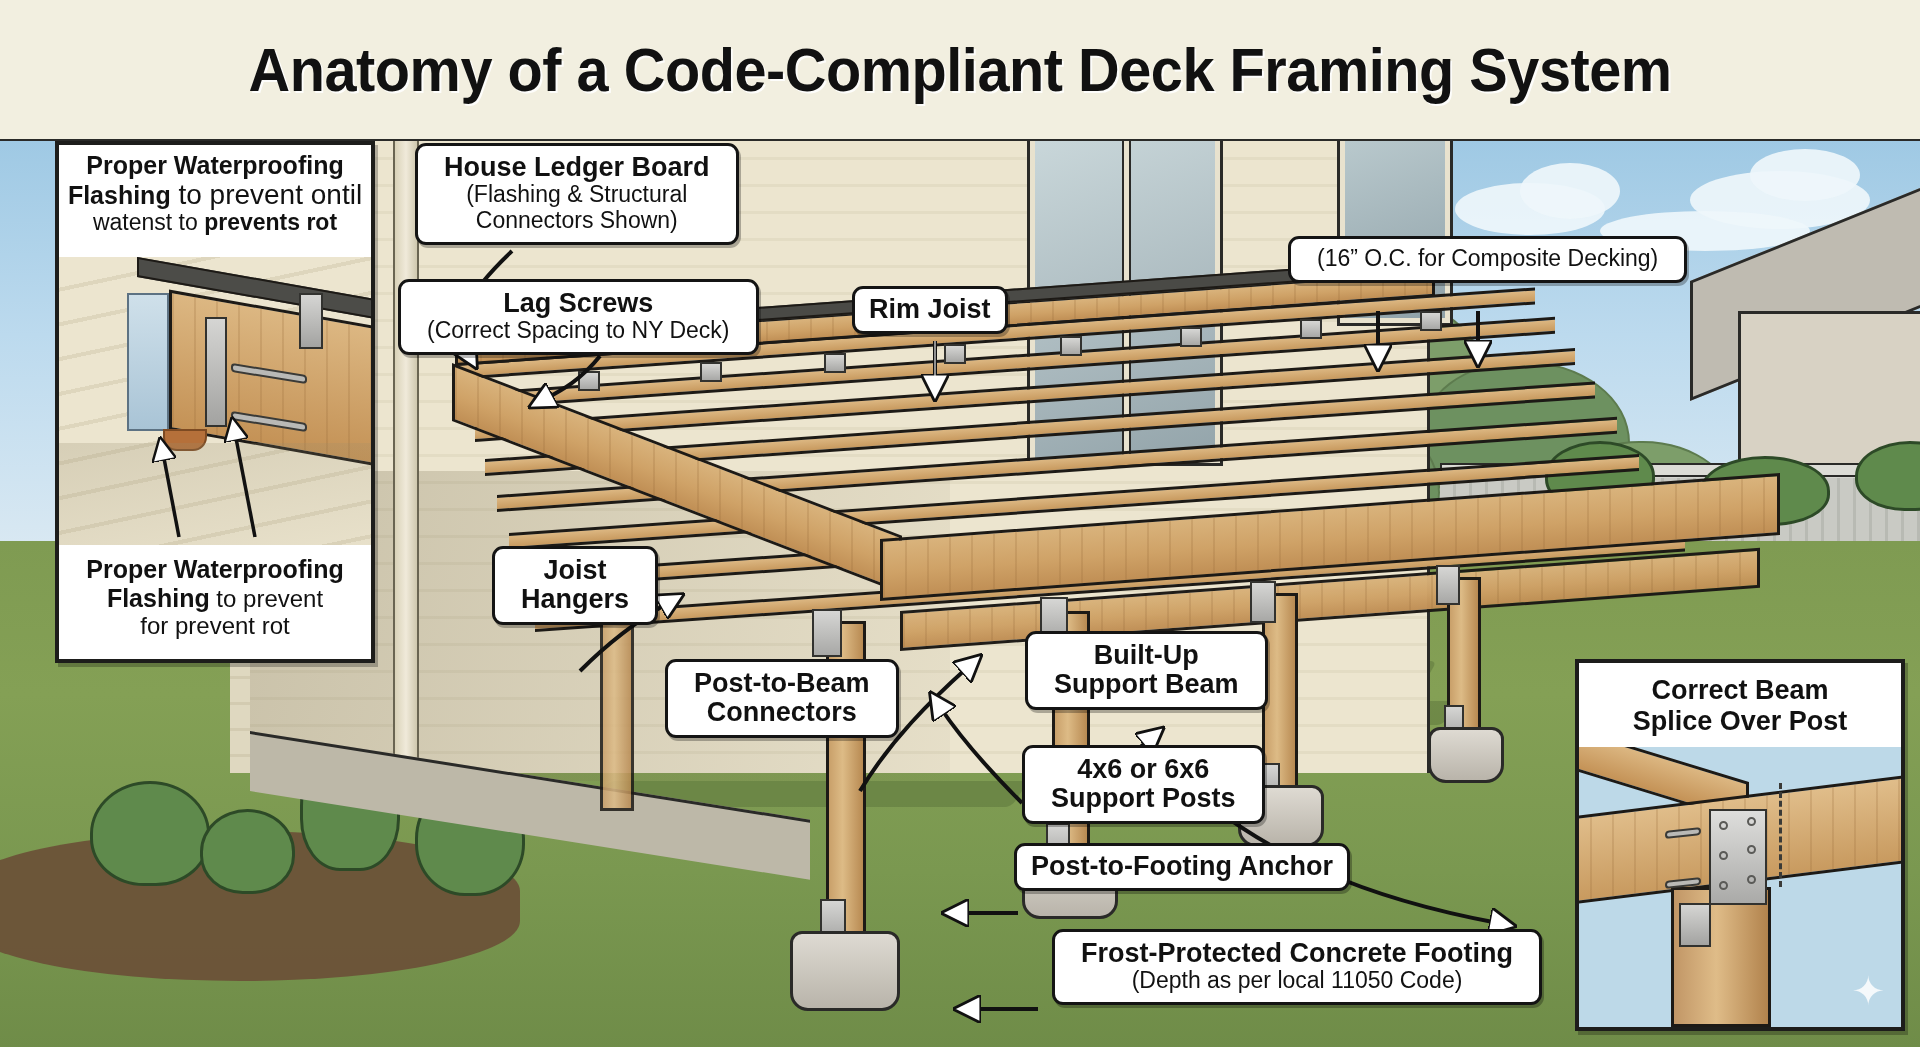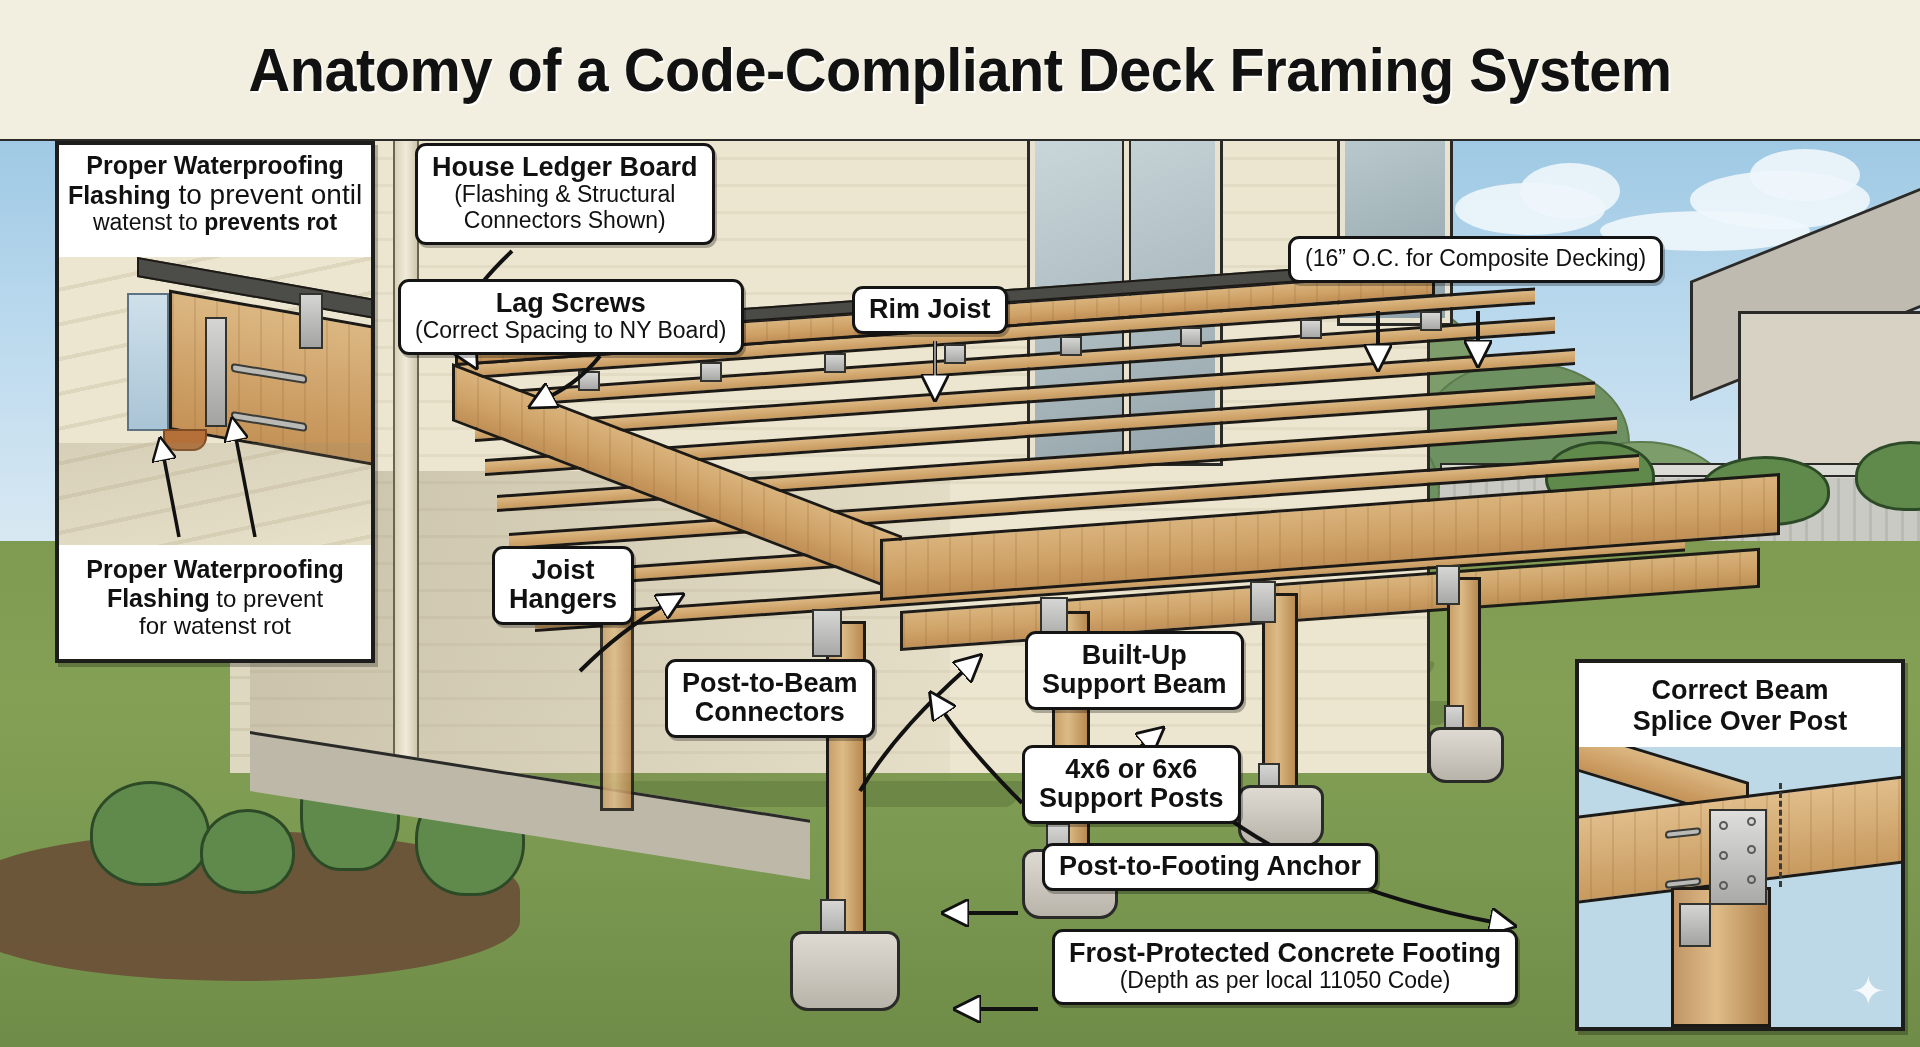--- a/index.html
+++ b/index.html
@@ -166,21 +166,21 @@
     border: 3px solid #2a2a28;
     border-radius: 12px 12px 18px 18px;
   }
 
   
   .callout {
     position: absolute;
     background: #ffffff;
     border: 3px solid #141414;
     border-radius: 11px;
-    padding: 7px 14px 8px;
+    padding: 7px 26px 8px;
     text-align: center;
     color: #111111;
     box-shadow: 2px 3px 0 rgba(0,0,0,0.28);
     z-index: 40;
   }
   .callout .l1 { font-size: 27px; font-weight: 700; line-height: 1.08; white-space: nowrap; }
   .callout .l2 { font-size: 23px; font-weight: 400; line-height: 1.12; white-space: nowrap; }
   .callout.one-line { padding: 6px 14px 7px; }
 
   
@@ -362,21 +362,21 @@
     </svg>
 
     <div class="callout" style="left:415px;top:2px;">
       <div class="l1">House Ledger Board</div>
       <div class="l2">(Flashing &amp; Structural</div>
       <div class="l2">Connectors Shown)</div>
     </div>
 
     <div class="callout" style="left:398px;top:138px;">
       <div class="l1">Lag Screws</div>
-      <div class="l2">(Correct Spacing to NY Board)</div>
+      <div class="l2">(Correct Spacing to NY Deck)</div>
     </div>
 
     <div class="callout one-line" style="left:852px;top:145px;">
       <div class="l1">Rim Joist</div>
     </div>
 
     <div class="callout" style="left:1288px;top:95px;">
       <div class="l2">(16” O.C. for Composite Decking)</div>
     </div>
 
@@ -393,21 +393,21 @@
     <div class="callout" style="left:1025px;top:490px;">
       <div class="l1">Built-Up</div>
       <div class="l1">Support Beam</div>
     </div>
 
     <div class="callout" style="left:1022px;top:604px;">
       <div class="l1">4x6 or 6x6</div>
       <div class="l1">Support Posts</div>
     </div>
 
-    <div class="callout one-line" style="left:1042px;top:702px;">
+    <div class="callout one-line" style="left:1014px;top:702px;">
       <div class="l1">Post-to-Footing Anchor</div>
     </div>
 
     <div class="callout" style="left:1052px;top:788px;">
       <div class="l1">Frost-Protected Concrete Footing</div>
       <div class="l2">(Depth as per local 11050 Code)</div>
     </div>
 
     <div class="inset" style="left:55px;top:0px;width:320px;height:522px;">
 
@@ -452,21 +452,21 @@
       </div>
 
       <div class="inset-cap" style="height:114px;padding-top:10px;">
         <div style="font-size:25px;line-height:1.14;">
           <span class="b">Proper Waterproofing</span>
         </div>
         <div style="font-size:25px;line-height:1.14;">
           <span class="b">Flashing</span><span style="font-size:24px;"> to prevent</span>
         </div>
         <div style="font-size:24px;line-height:1.14;">
-          <span>for watenst rot</span>
+          <span>for prevent rot</span>
         </div>
       </div>
     </div>
 
     <div class="inset" style="left:1575px;top:518px;width:330px;height:372px;">
       <div class="inset-cap" style="height:84px;padding-top:12px;">
         <div style="font-size:27px;font-weight:700;line-height:1.14;">Correct Beam</div>
         <div style="font-size:27px;font-weight:700;line-height:1.14;">Splice Over Post</div>
       </div>
       <div class="inset-art" style="height:280px;background:#bdd9e8;">

